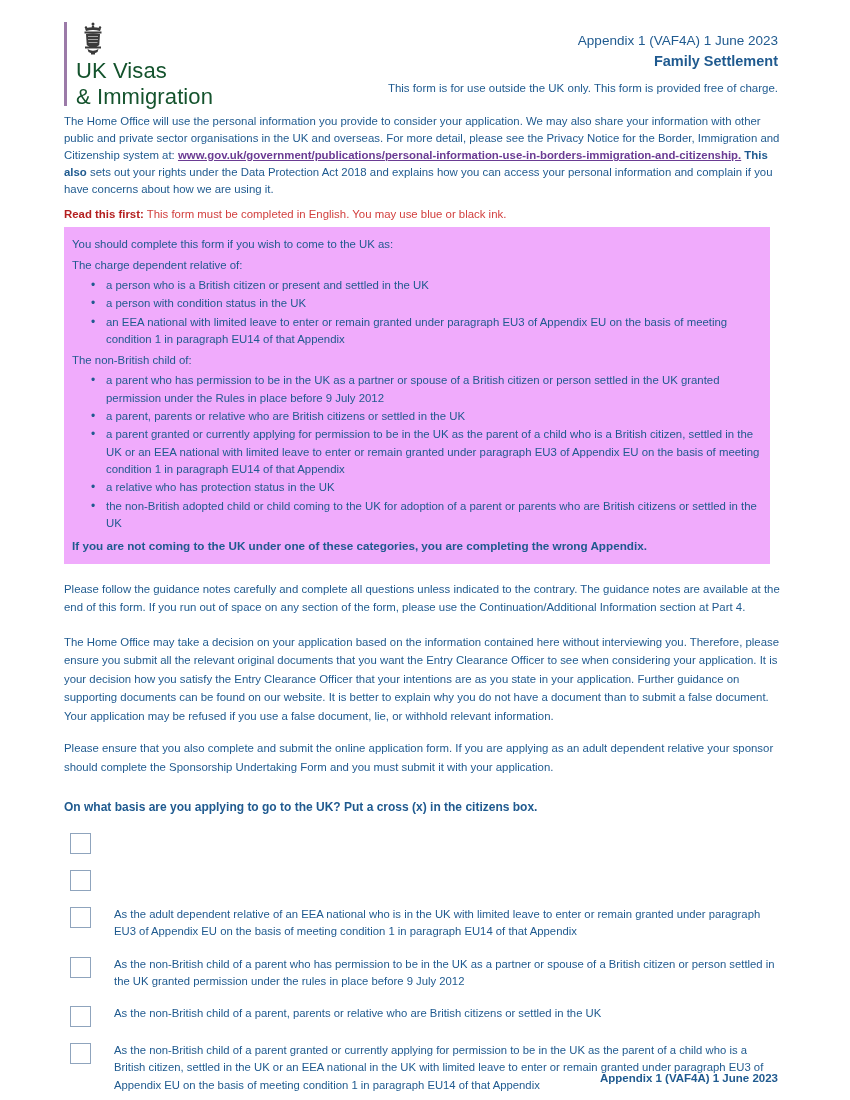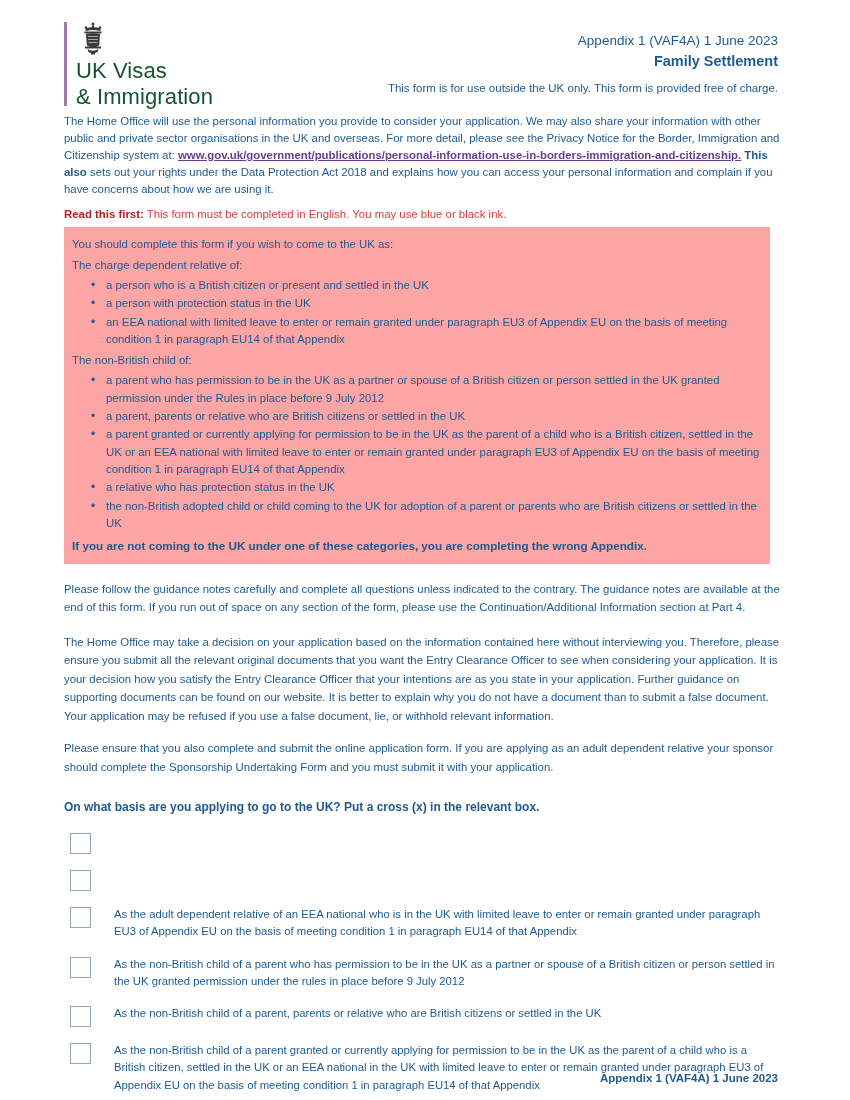--- a/index.html
+++ b/index.html
@@ -119,21 +119,21 @@
     line-height: 1.5;
   }
   .read-first b {
     color: #b41f1f;
     font-weight: bold;
   }
 
   
   .shaded-box {
     margin-top: 4px;
-    background: #fca5a5;
+    background: #f0abfc;
     padding: 5px 8px 7px 8px;
     width: 706px;
     box-sizing: border-box;
   }
   .shaded-box p.lead {
     margin: 4px 0 0 0;
     font-size: 11.4px;
     color: #1f5a8f;
     line-height: 1.5;
   }
@@ -265,39 +265,39 @@
 
     <p class="privacy-para"><span>The Home Office will use the personal information you provide to consider your application. We may also share your information with other public and private sector organisations in the UK and overseas. For more detail, please see the Privacy Notice for the Border, Immigration and Citizenship system at: </span><a class="privacy-link" href="#">www.gov.uk/government/publications/personal-information-use-in-borders-immigration-and-citizenship.</a><span class="bold-inline"> This also</span><span> sets out your rights under the Data Protection Act 2018 and explains how you can access your personal information and complain if you have concerns about how we are using it.</span></p>
 
     <p class="read-first"><b>Read this first:</b><span> This form must be completed in English. You may use blue or black ink.</span></p>
 
     <div class="shaded-box">
       <p class="lead">You should complete this form if you wish to come to the UK as:</p>
       <p class="lead">The charge dependent relative of:</p>
       <ul>
         <li>a person who is a British citizen or present and settled in the  UK</li>
-        <li>a person with protection status in the UK</li>
+        <li>a person with condition status in the UK</li>
         <li>an EEA national with limited leave to enter or remain granted under paragraph EU3 of Appendix EU on the basis of meeting condition 1 in paragraph EU14 of that Appendix</li>
       </ul>
       <p class="lead">The non-British child of:</p>
       <ul>
         <li>a parent who has permission to be in the UK as a partner or spouse of a British citizen or person settled in the UK granted permission under the Rules in place before 9 July  2012</li>
         <li>a parent, parents or relative who are British citizens or settled in the  UK</li>
         <li>a parent granted or currently applying for permission to be in the UK as the parent of a child who is a British citizen, settled in the UK or an EEA national with limited leave to enter or remain granted under paragraph EU3 of Appendix EU on the basis of meeting condition 1 in paragraph EU14 of that Appendix</li>
         <li>a relative who has protection status in the UK</li>
         <li>the non-British adopted child or child coming to the UK for adoption of a parent or parents who are British citizens or settled in the UK</li>
       </ul>
       <p class="wrong-appendix">If you are not coming to the UK under one of these categories, you are completing the wrong Appendix.</p>
     </div>
 
     <p class="para">Please follow the guidance notes carefully and complete all questions unless indicated to the contrary. The guidance notes are available at the end of this form. If you run out of space on any section of the form, please use the Continuation/Additional Information section at Part 4.</p>
     <p class="para">The Home Office may take a decision on your application based on the information contained here without interviewing you. Therefore, please ensure you submit all the relevant original documents that you want the Entry Clearance Officer to see when considering your application. It is your decision how you satisfy the Entry Clearance Officer that your intentions are as you  state in your application. Further guidance on supporting documents can be found on our website. It is better  to explain why you do not have a document than to submit a false document. Your application may be refused if you  use  a  false document, lie, or withhold relevant information.</p>
     <p class="para tight">Please ensure that you also complete and submit the online application form. If you are applying  as an adult dependent relative your sponsor should complete the Sponsorship Undertaking Form and you must submit it with your application.</p>
 
-    <p class="question-head">On what basis are you applying to go to the UK? Put a cross (x) in the relevant box.</p>
+    <p class="question-head">On what basis are you applying to go to the UK? Put a cross (x) in the citizens box.</p>
 
     <div class="options">
 
       <div class="option-row">
         <span class="checkbox"></span>
       </div>
 
       <div class="option-row">
         <span class="checkbox"></span>
       </div>

